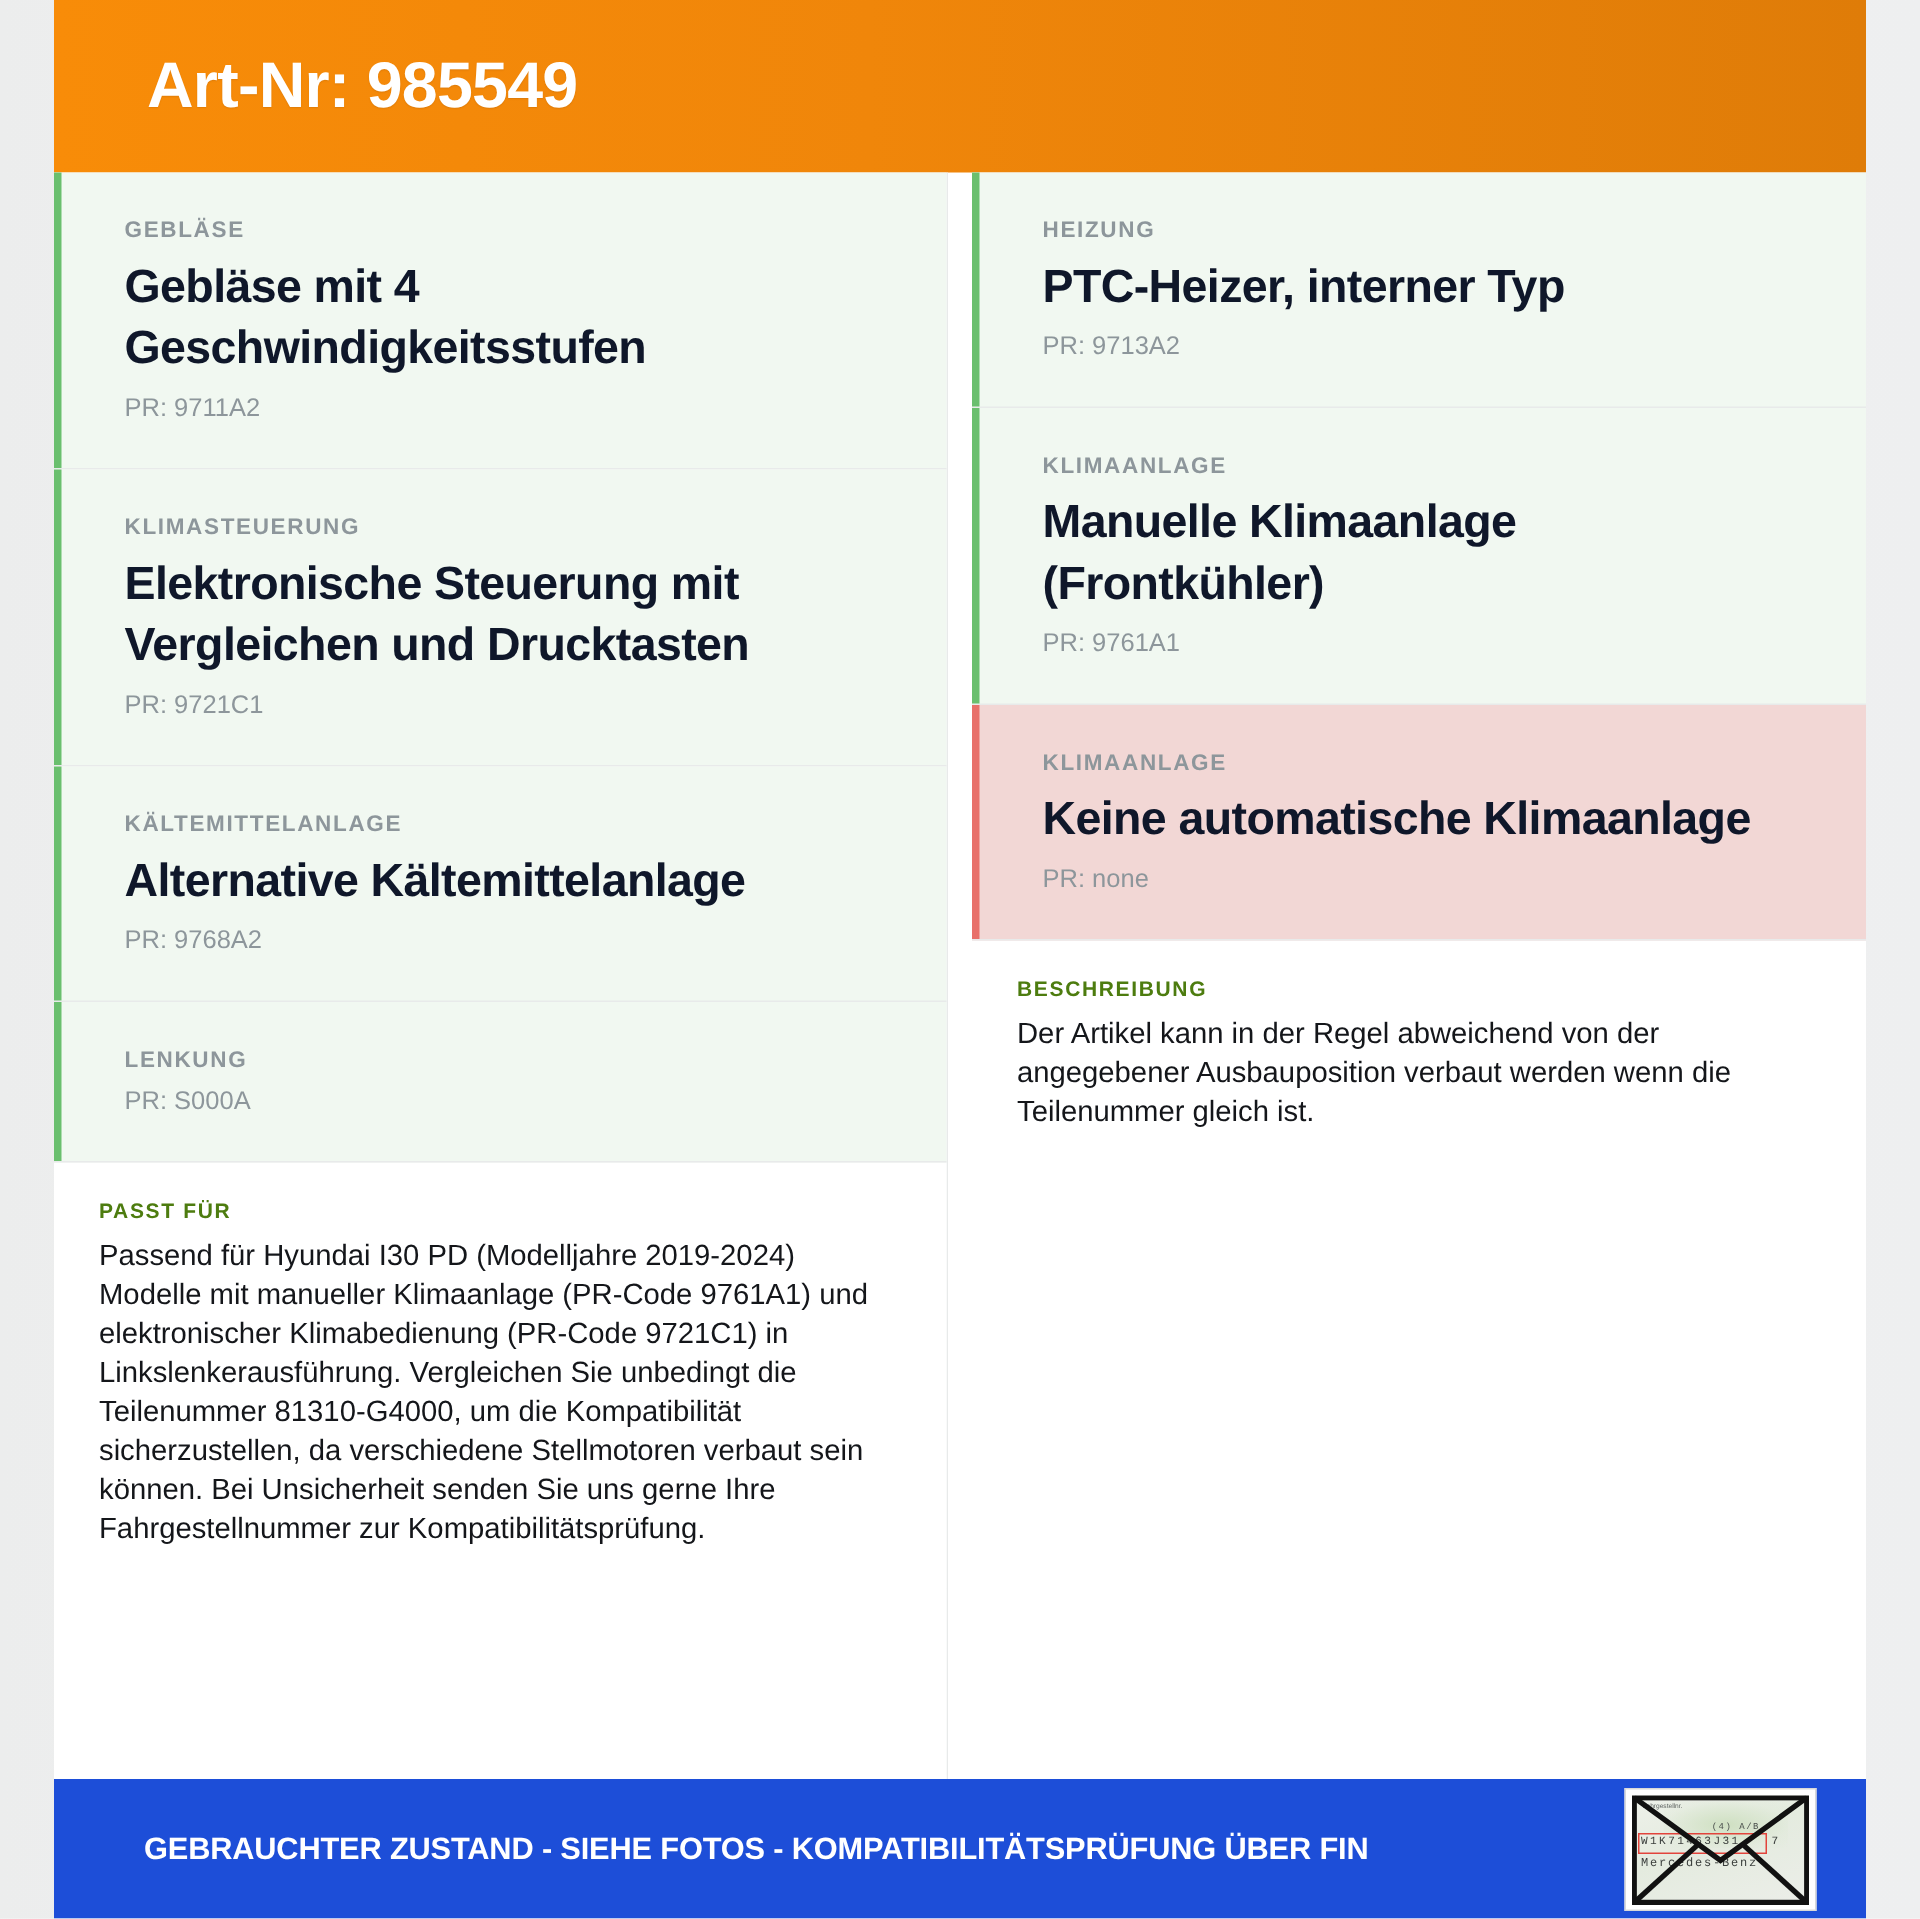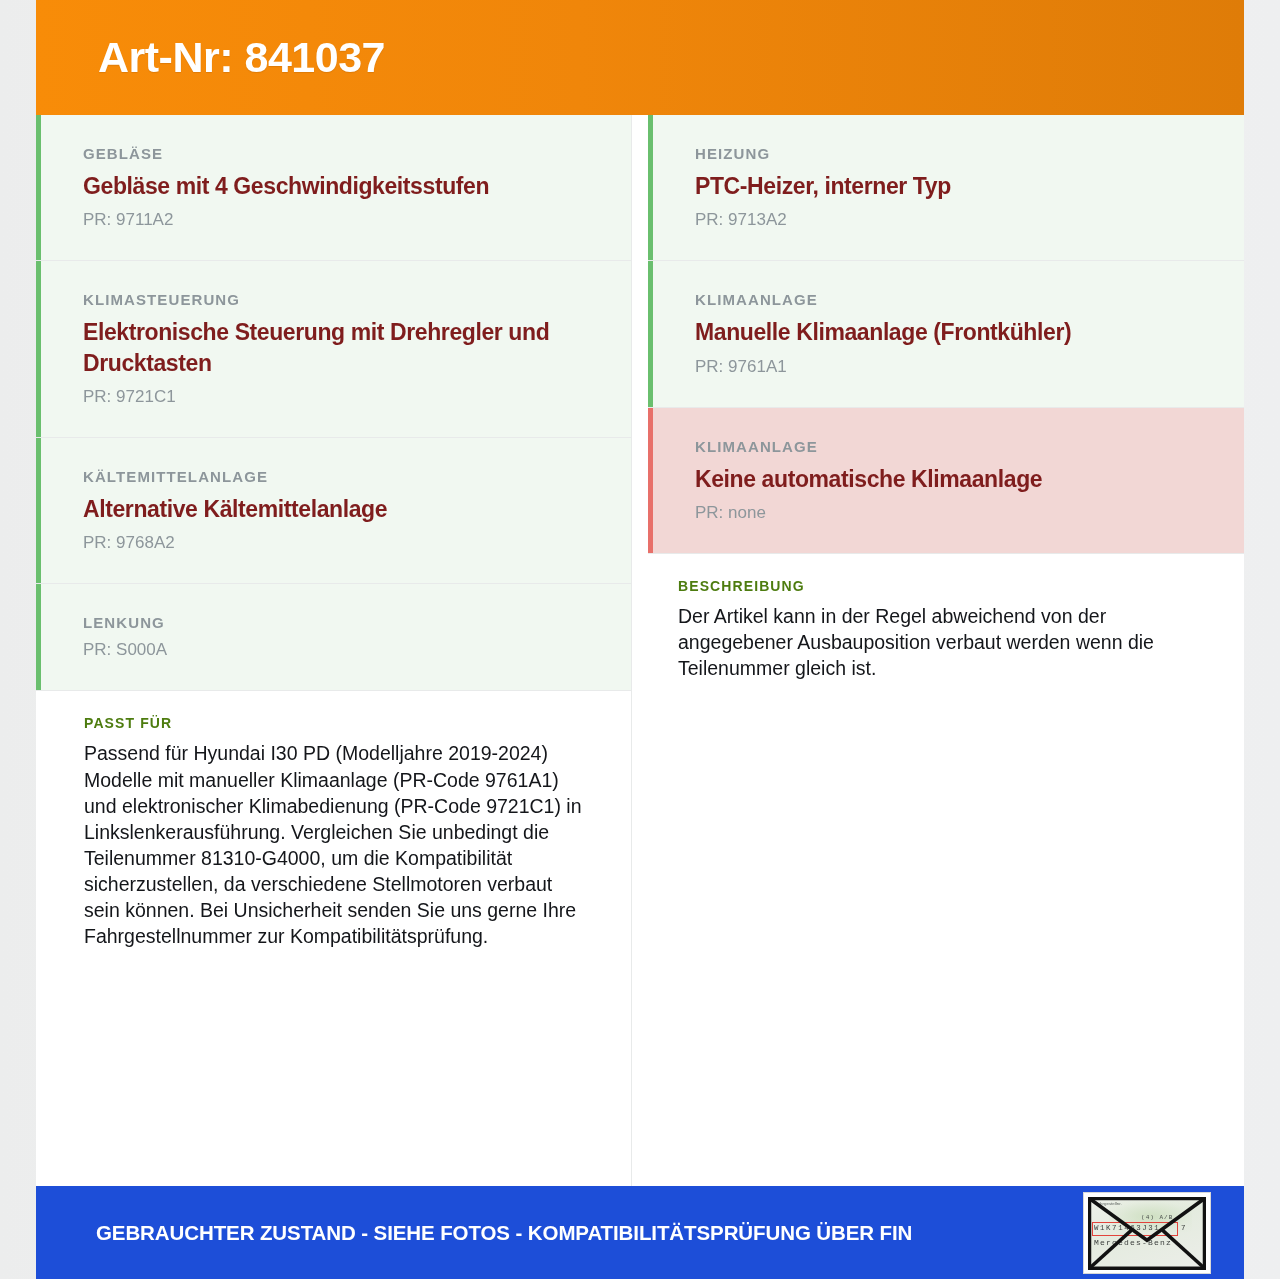--- a/index.html
+++ b/index.html
@@ -86,38 +86,38 @@
 
   .card-cat {
     font-size: 15px;
     font-weight: bold;
     letter-spacing: 1.1px;
     color: #8d969b;
     text-transform: uppercase;
     margin-bottom: 9px;
   }
   .card-title {
-    font-size: 23px;
+    font-size: 31px;
     font-weight: bold;
     line-height: 1.32;
-    color: #7f1d1d;
+    color: #0f172a;
     letter-spacing: -0.4px;
     margin-bottom: 9px;
   }
   .card-pr {
     font-size: 17px;
     color: #8d969b;
   }
 
   
   .textblock {
     background: #ffffff;
     padding: 24px 40px 26px 30px;
   }
-  .textblock.left-pad { padding-left: 48px; }
+  .textblock.left-pad { padding-left: 30px; }
   .textblock-label {
     font-size: 14px;
     font-weight: bold;
     letter-spacing: 1.1px;
     color: #4d7c0f;
     text-transform: uppercase;
     margin-bottom: 9px;
   }
   .textblock-body {
     font-size: 19.5px;
@@ -213,36 +213,36 @@
   }
   .env-svg { position: absolute; inset: 4px; }
 </style>
 </head>
 <body>
 
 <div class="page">
   <div class="sheet">
 
     <div class="header">
-      <div class="header-title">Art-Nr: 841037</div>
+      <div class="header-title">Art-Nr: 985549</div>
     </div>
 
     <div class="columns">
 
       <div class="col col-left">
 
         <div class="card ok">
           <div class="card-cat">GEBLÄSE</div>
           <div class="card-title">Gebläse mit 4 Geschwindigkeitsstufen</div>
           <div class="card-pr">PR: 9711A2</div>
         </div>
 
         <div class="card ok">
           <div class="card-cat">KLIMASTEUERUNG</div>
-          <div class="card-title">Elektronische Steuerung mit Drehregler und Drucktasten</div>
+          <div class="card-title">Elektronische Steuerung mit Vergleichen und Drucktasten</div>
           <div class="card-pr">PR: 9721C1</div>
         </div>
 
         <div class="card ok">
           <div class="card-cat">KÄLTEMITTELANLAGE</div>
           <div class="card-title">Alternative Kältemittelanlage</div>
           <div class="card-pr">PR: 9768A2</div>
         </div>
 
         <div class="card ok">

